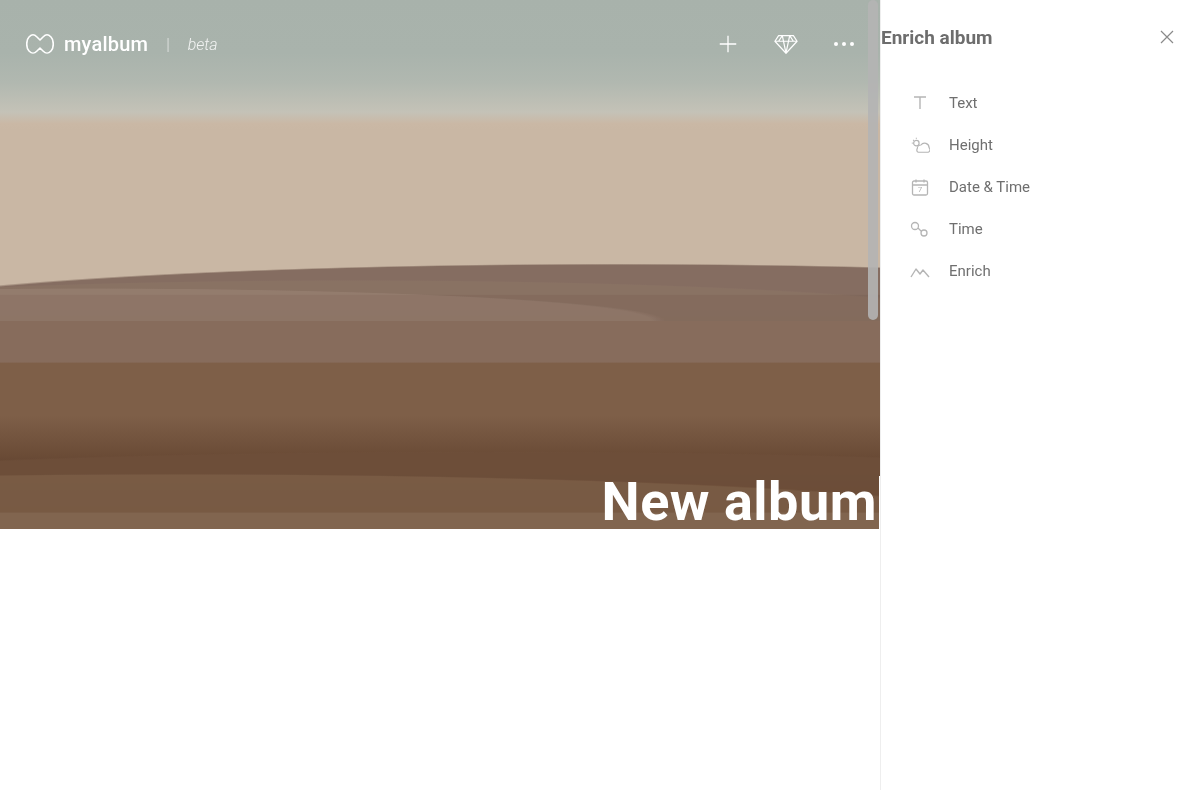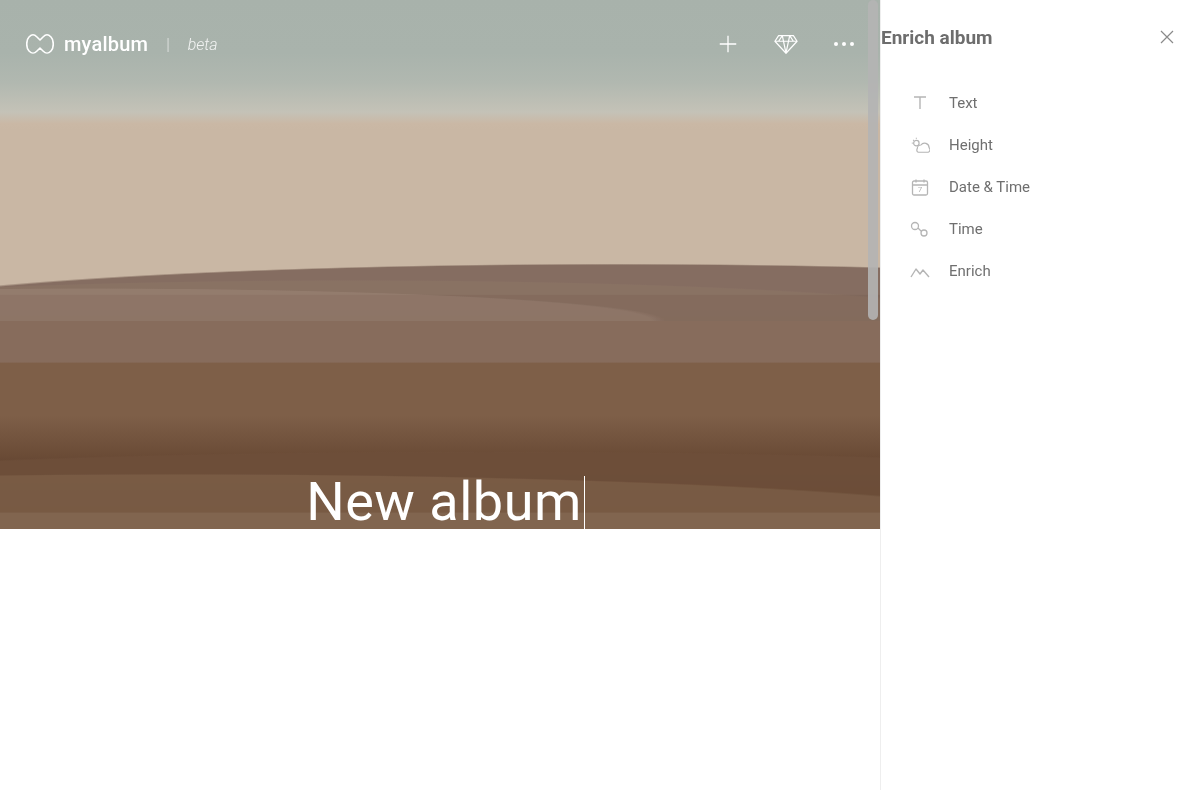--- a/index.html
+++ b/index.html
@@ -82,24 +82,24 @@
       margin-left: auto;
       display: flex; align-items:center; gap: 34px;
       color: #fff;
     }
     .icon-btn { width:24px; height:24px; display:flex; align-items:center; justify-content:center; cursor:pointer; color:#fff; }
     .icon-btn svg{ display:block; }
 
     .title-input {
       position: absolute;
       top: 470px; left: 0; right: 0;
-      text-align: center;
+      text-align: right;
       color: #fff;
       font-size: 54px;
-      font-weight: 400;
+      font-weight: 700;
       letter-spacing: .5px;
       z-index:4;
       padding-left:11px;
     }
     .title-input .caret{
       display:inline-block; width:1px; height:60px; background:#fff; vertical-align:middle; margin-left:2px;
       animation: blink 1.1s step-end infinite;
     }
     @keyframes blink { 50% { opacity: 0; } }
 

